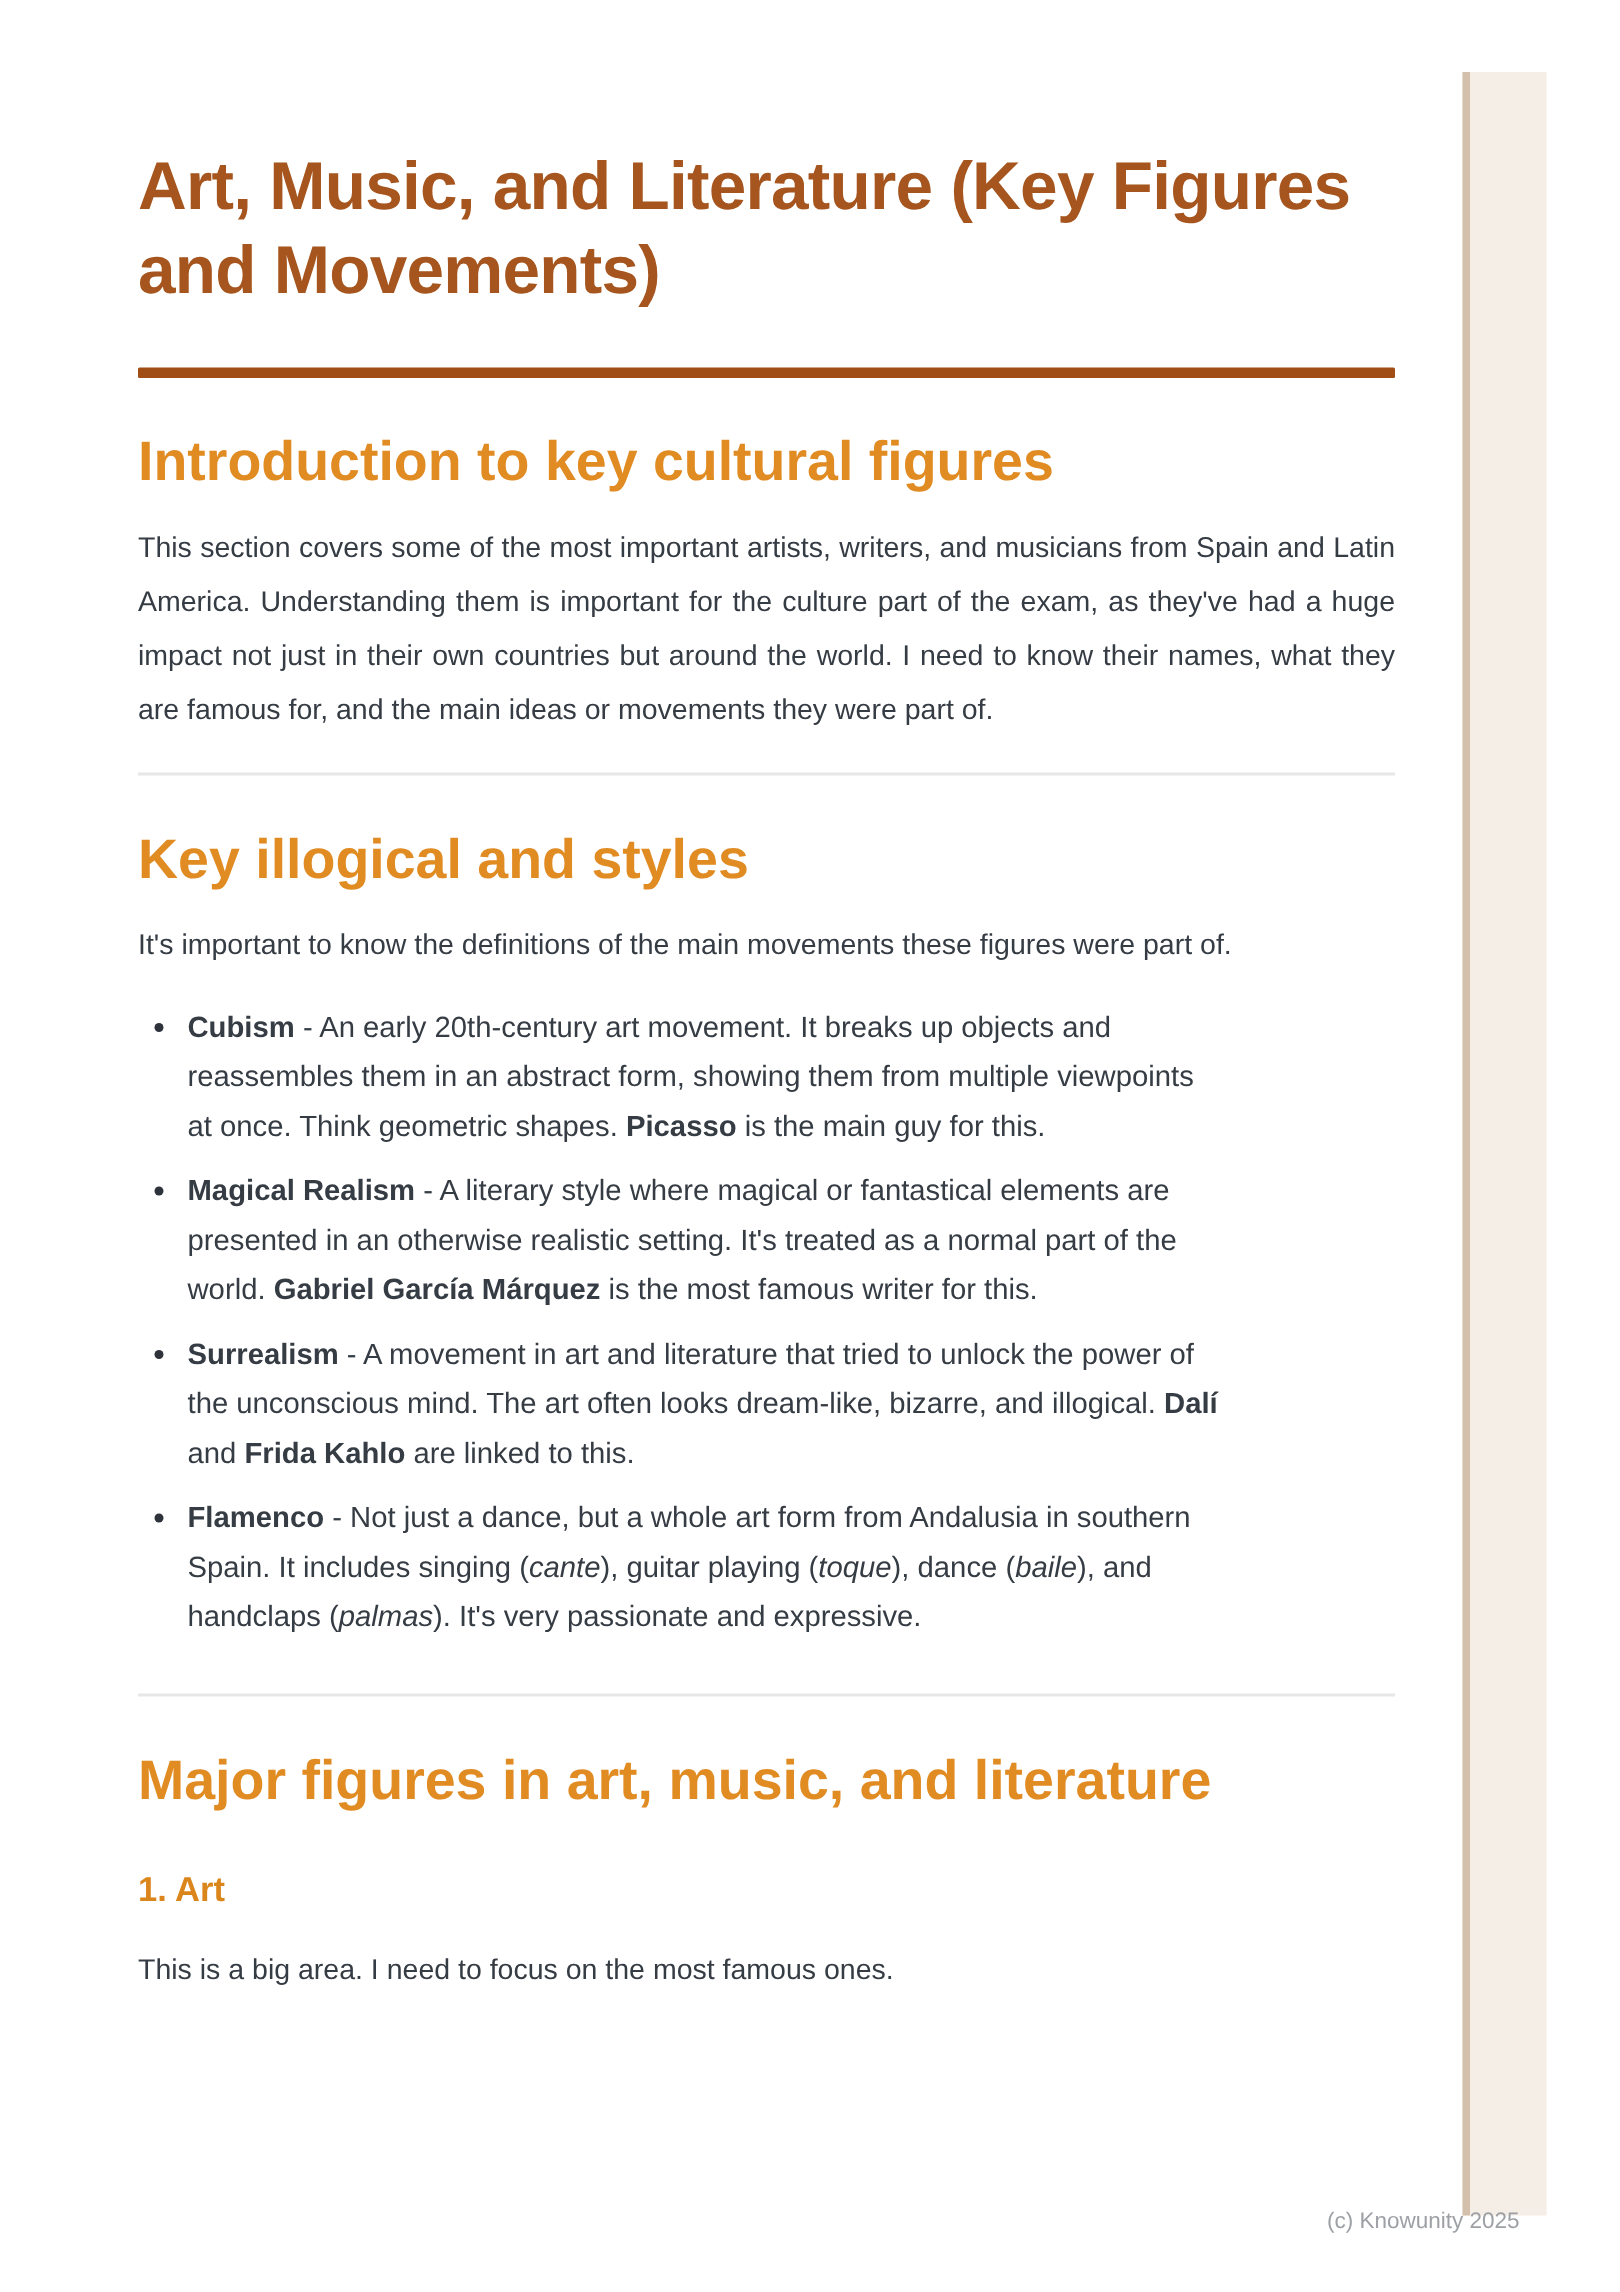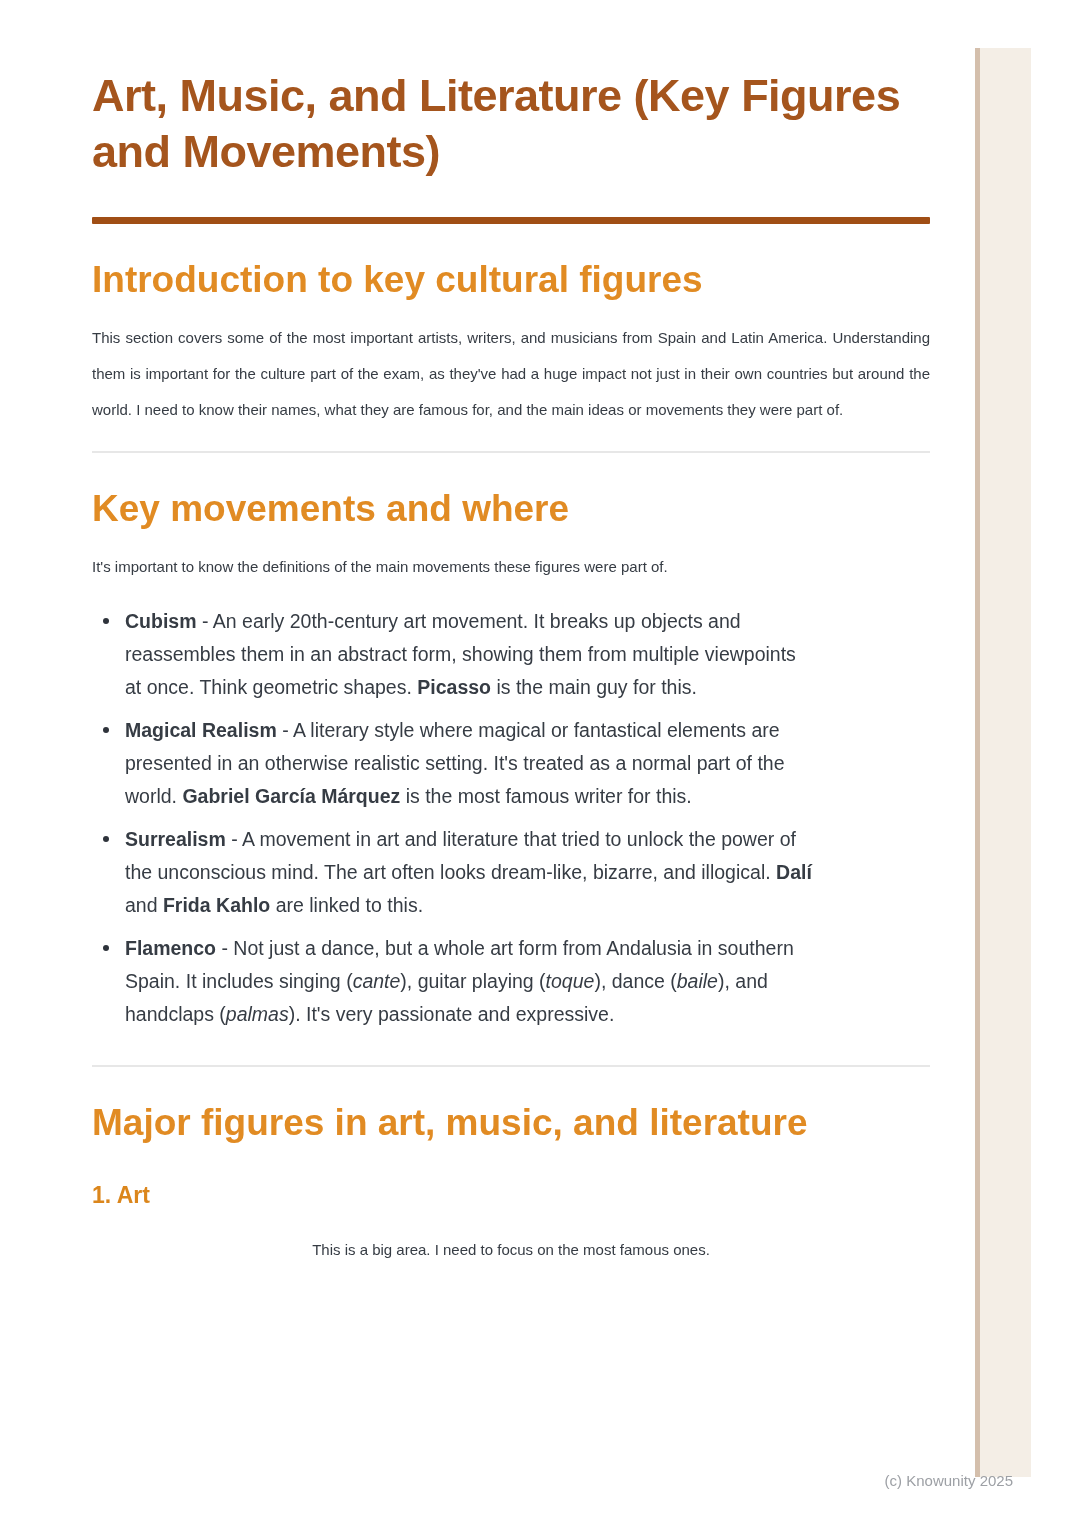--- a/index.html
+++ b/index.html
@@ -24,21 +24,21 @@
     width: 51px;
     height: 1429px;
     background: #F4EEE6;
     border-left: 5px solid #D4BFAC;
     z-index: 1;
   }
   .content {
     position: relative;
     margin-left: 92px;
     width: 838px;
-    padding-top: 68px;
+    padding-top: 96px;
     z-index: 2;
   }
   h1.doc-title {
     margin: 0;
     font-size: 45px;
     line-height: 56px;
     font-weight: bold;
     letter-spacing: -0.5px;
     color: #A5551D;
   }
@@ -58,26 +58,26 @@
   }
   h3.sub-heading {
     margin: 39px 0 5px 0;
     font-size: 23px;
     line-height: 30px;
     font-weight: bold;
     color: #DB861C;
   }
   p.body-text {
     margin: 22px 0 0 0;
-    font-size: 15px;
+    font-size: 19px;
     line-height: 36px;
     color: #363C44;
     text-align: justify;
   }
-  p.body-text.no-justify { text-align: center; }
+  p.body-text.no-justify { text-align: left; }
   hr.thin {
     border: none;
     border-top: 2px solid #E7E7E7;
     margin: 23px 0 0 0;
   }
   hr.thin.mt-lg { margin-top: 34px; }
   ul.bullet-list {
     margin: 20px 0 12px 0;
     padding: 0 115px 0 33px;
     list-style: none;
@@ -119,21 +119,21 @@
 
   <div class="content">
     <h1 class="doc-title">Art, Music, and Literature (Key Figures and Movements)</h1>
     <div class="title-rule"></div>
 
     <h2 class="section-heading">Introduction to key cultural figures</h2>
     <p class="body-text">This section covers some of the most important artists, writers, and musicians from Spain and Latin America. Understanding them is important for the culture part of the exam, as they've had a huge impact not just in their own countries but around the world. I need to know their names, what they are famous for, and the main ideas or movements they were part of.</p>
 
     <hr class="thin">
 
-    <h2 class="section-heading">Key movements and where</h2>
+    <h2 class="section-heading">Key illogical and styles</h2>
     <p class="body-text">It's important to know the definitions of the main movements these figures were part of.</p>
     <ul class="bullet-list">
         <li><span class="b">Cubism</span><span> - An early 20th-century art movement. It breaks up objects and reassembles them in an abstract form, showing them from multiple viewpoints at once. Think geometric shapes. </span><span class="b">Picasso</span><span> is the main guy for this.</span></li>
         <li><span class="b">Magical Realism</span><span> - A literary style where magical or fantastical elements are presented in an otherwise realistic setting. It's treated as a normal part of the world. </span><span class="b">Gabriel García Márquez</span><span> is the most famous writer for this.</span></li>
         <li><span class="b">Surrealism</span><span> - A movement in art and literature that tried to unlock the power of the unconscious mind. The art often looks dream-like, bizarre, and illogical. </span><span class="b">Dalí</span><span> and </span><span class="b">Frida Kahlo</span><span> are linked to this.</span></li>
         <li><span class="b">Flamenco</span><span> - Not just a dance, but a whole art form from Andalusia in southern Spain. It includes singing (</span><span class="i">cante</span><span>), guitar playing (</span><span class="i">toque</span><span>), dance (</span><span class="i">baile</span><span>), and handclaps (</span><span class="i">palmas</span><span>). It's very passionate and expressive.</span></li>
       </ul>
 
     <hr class="thin mt-lg">
 

